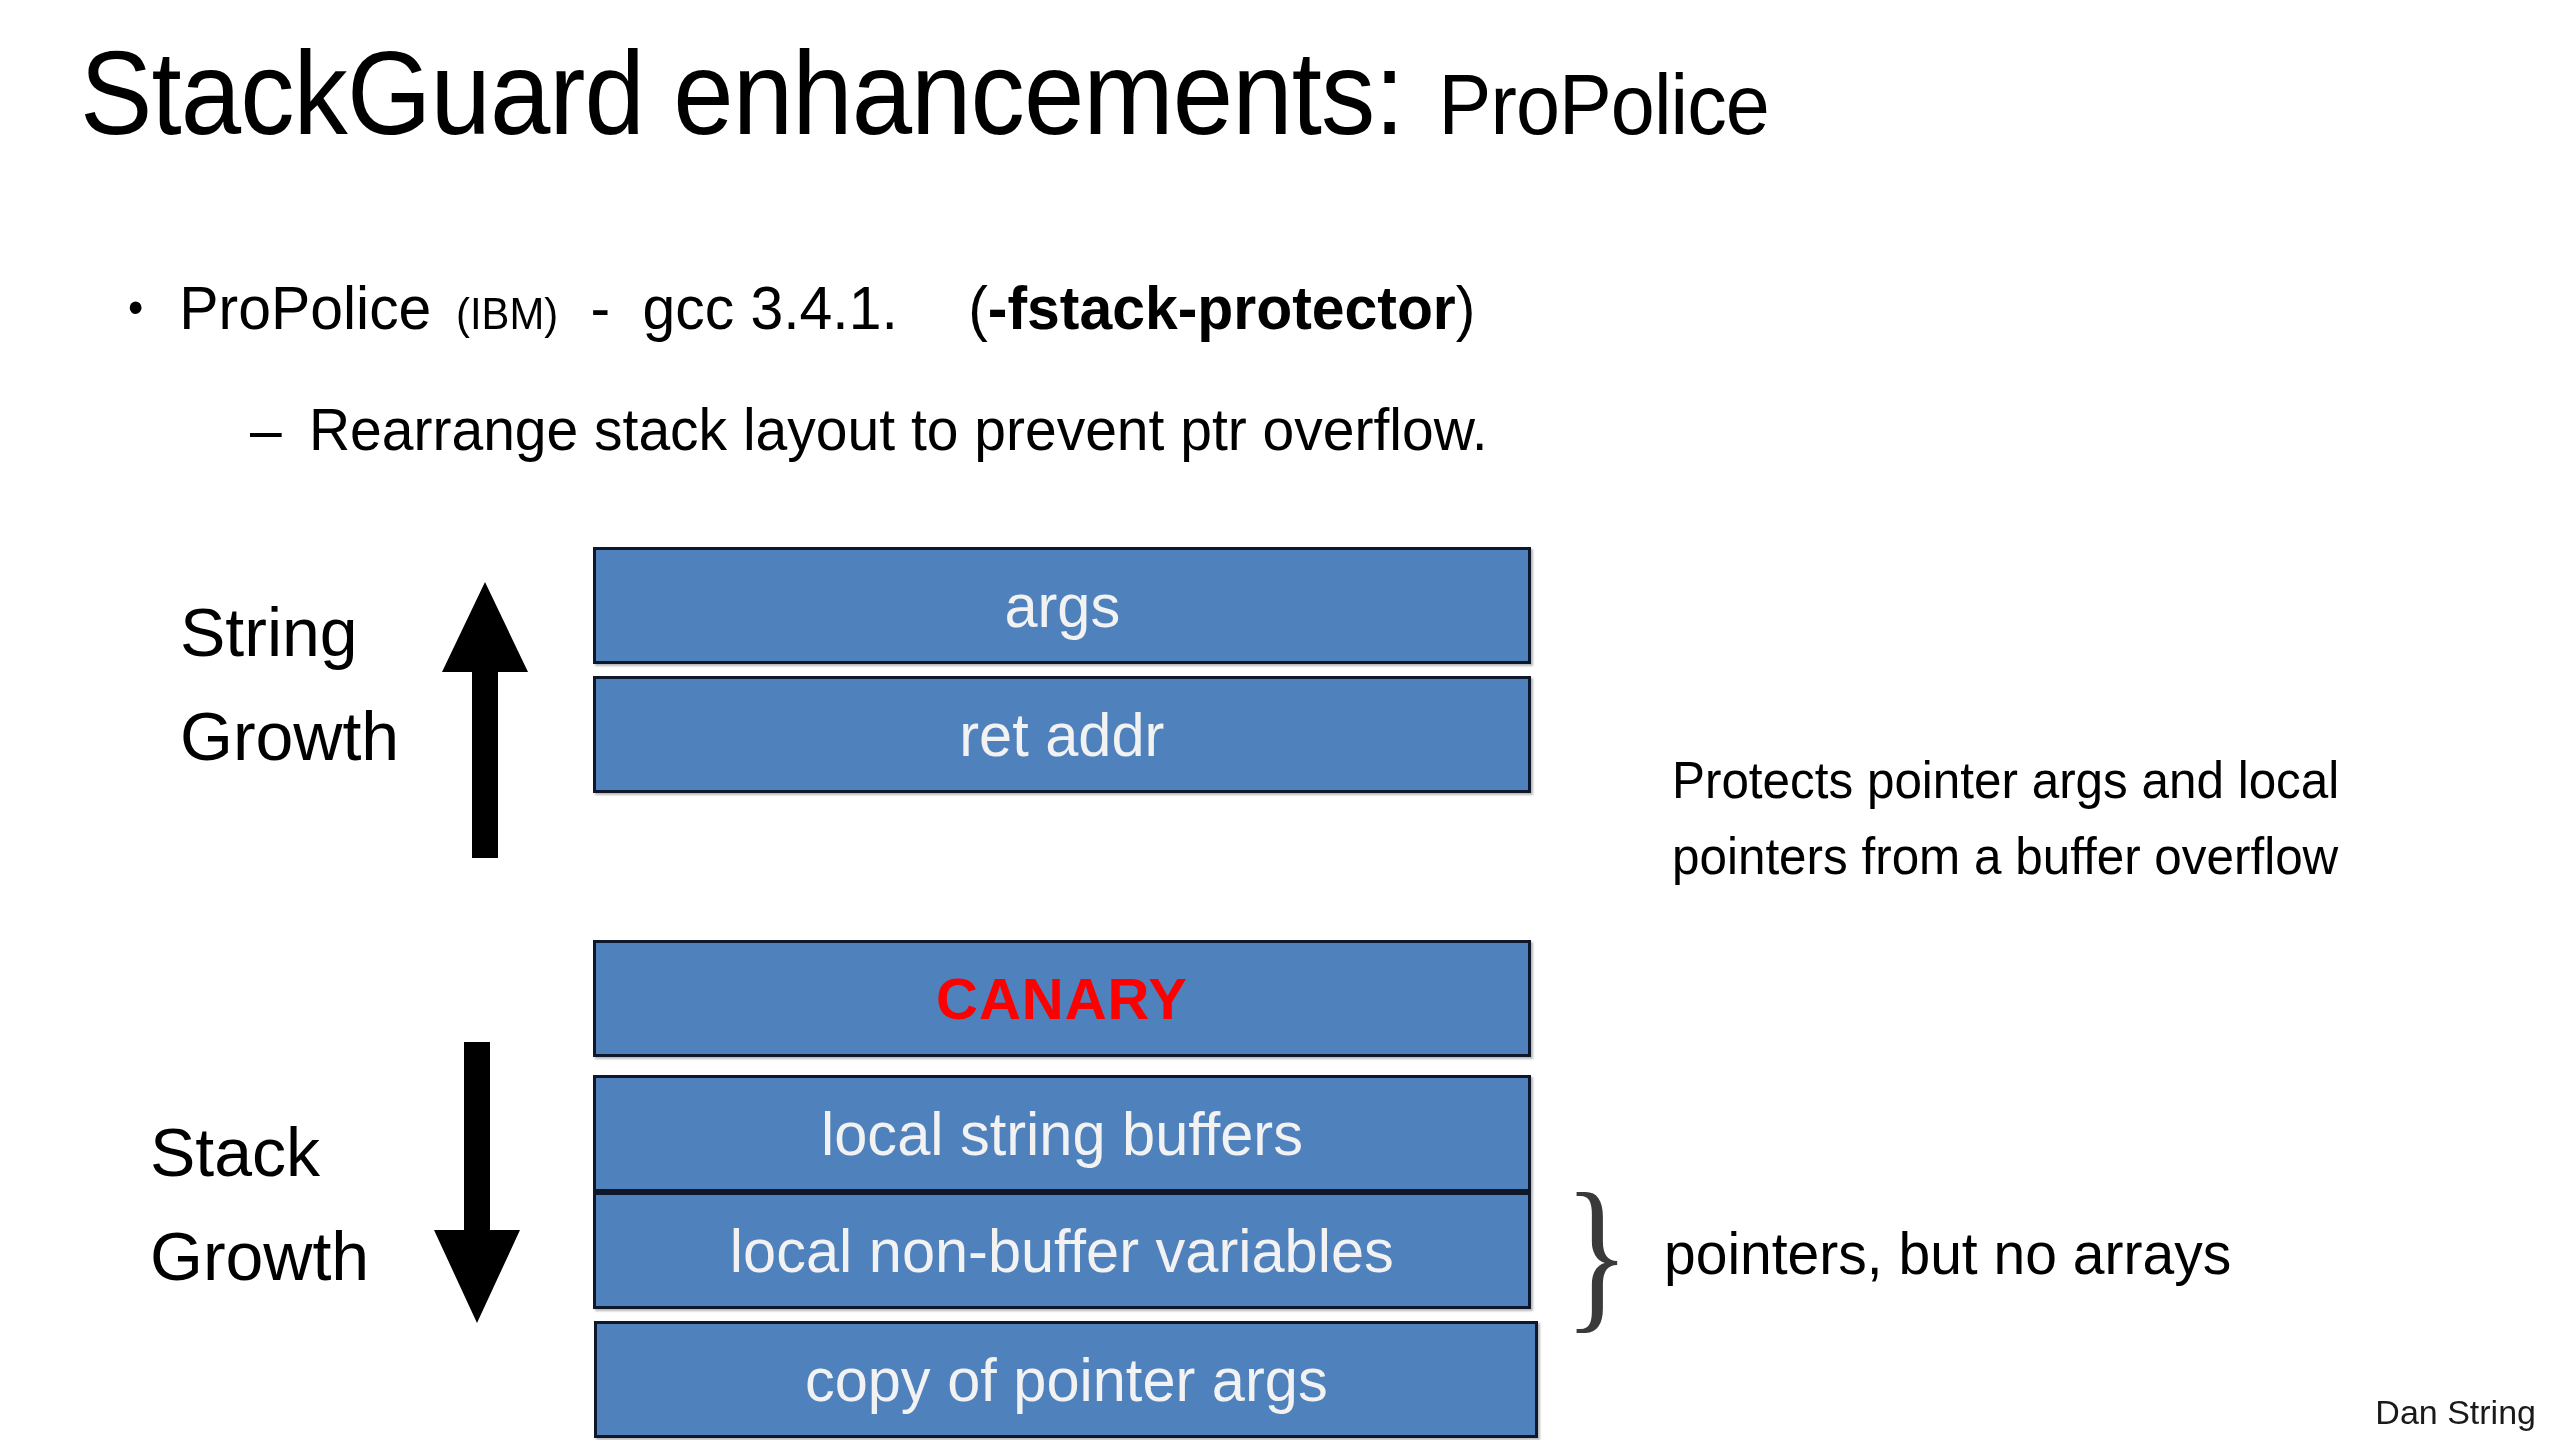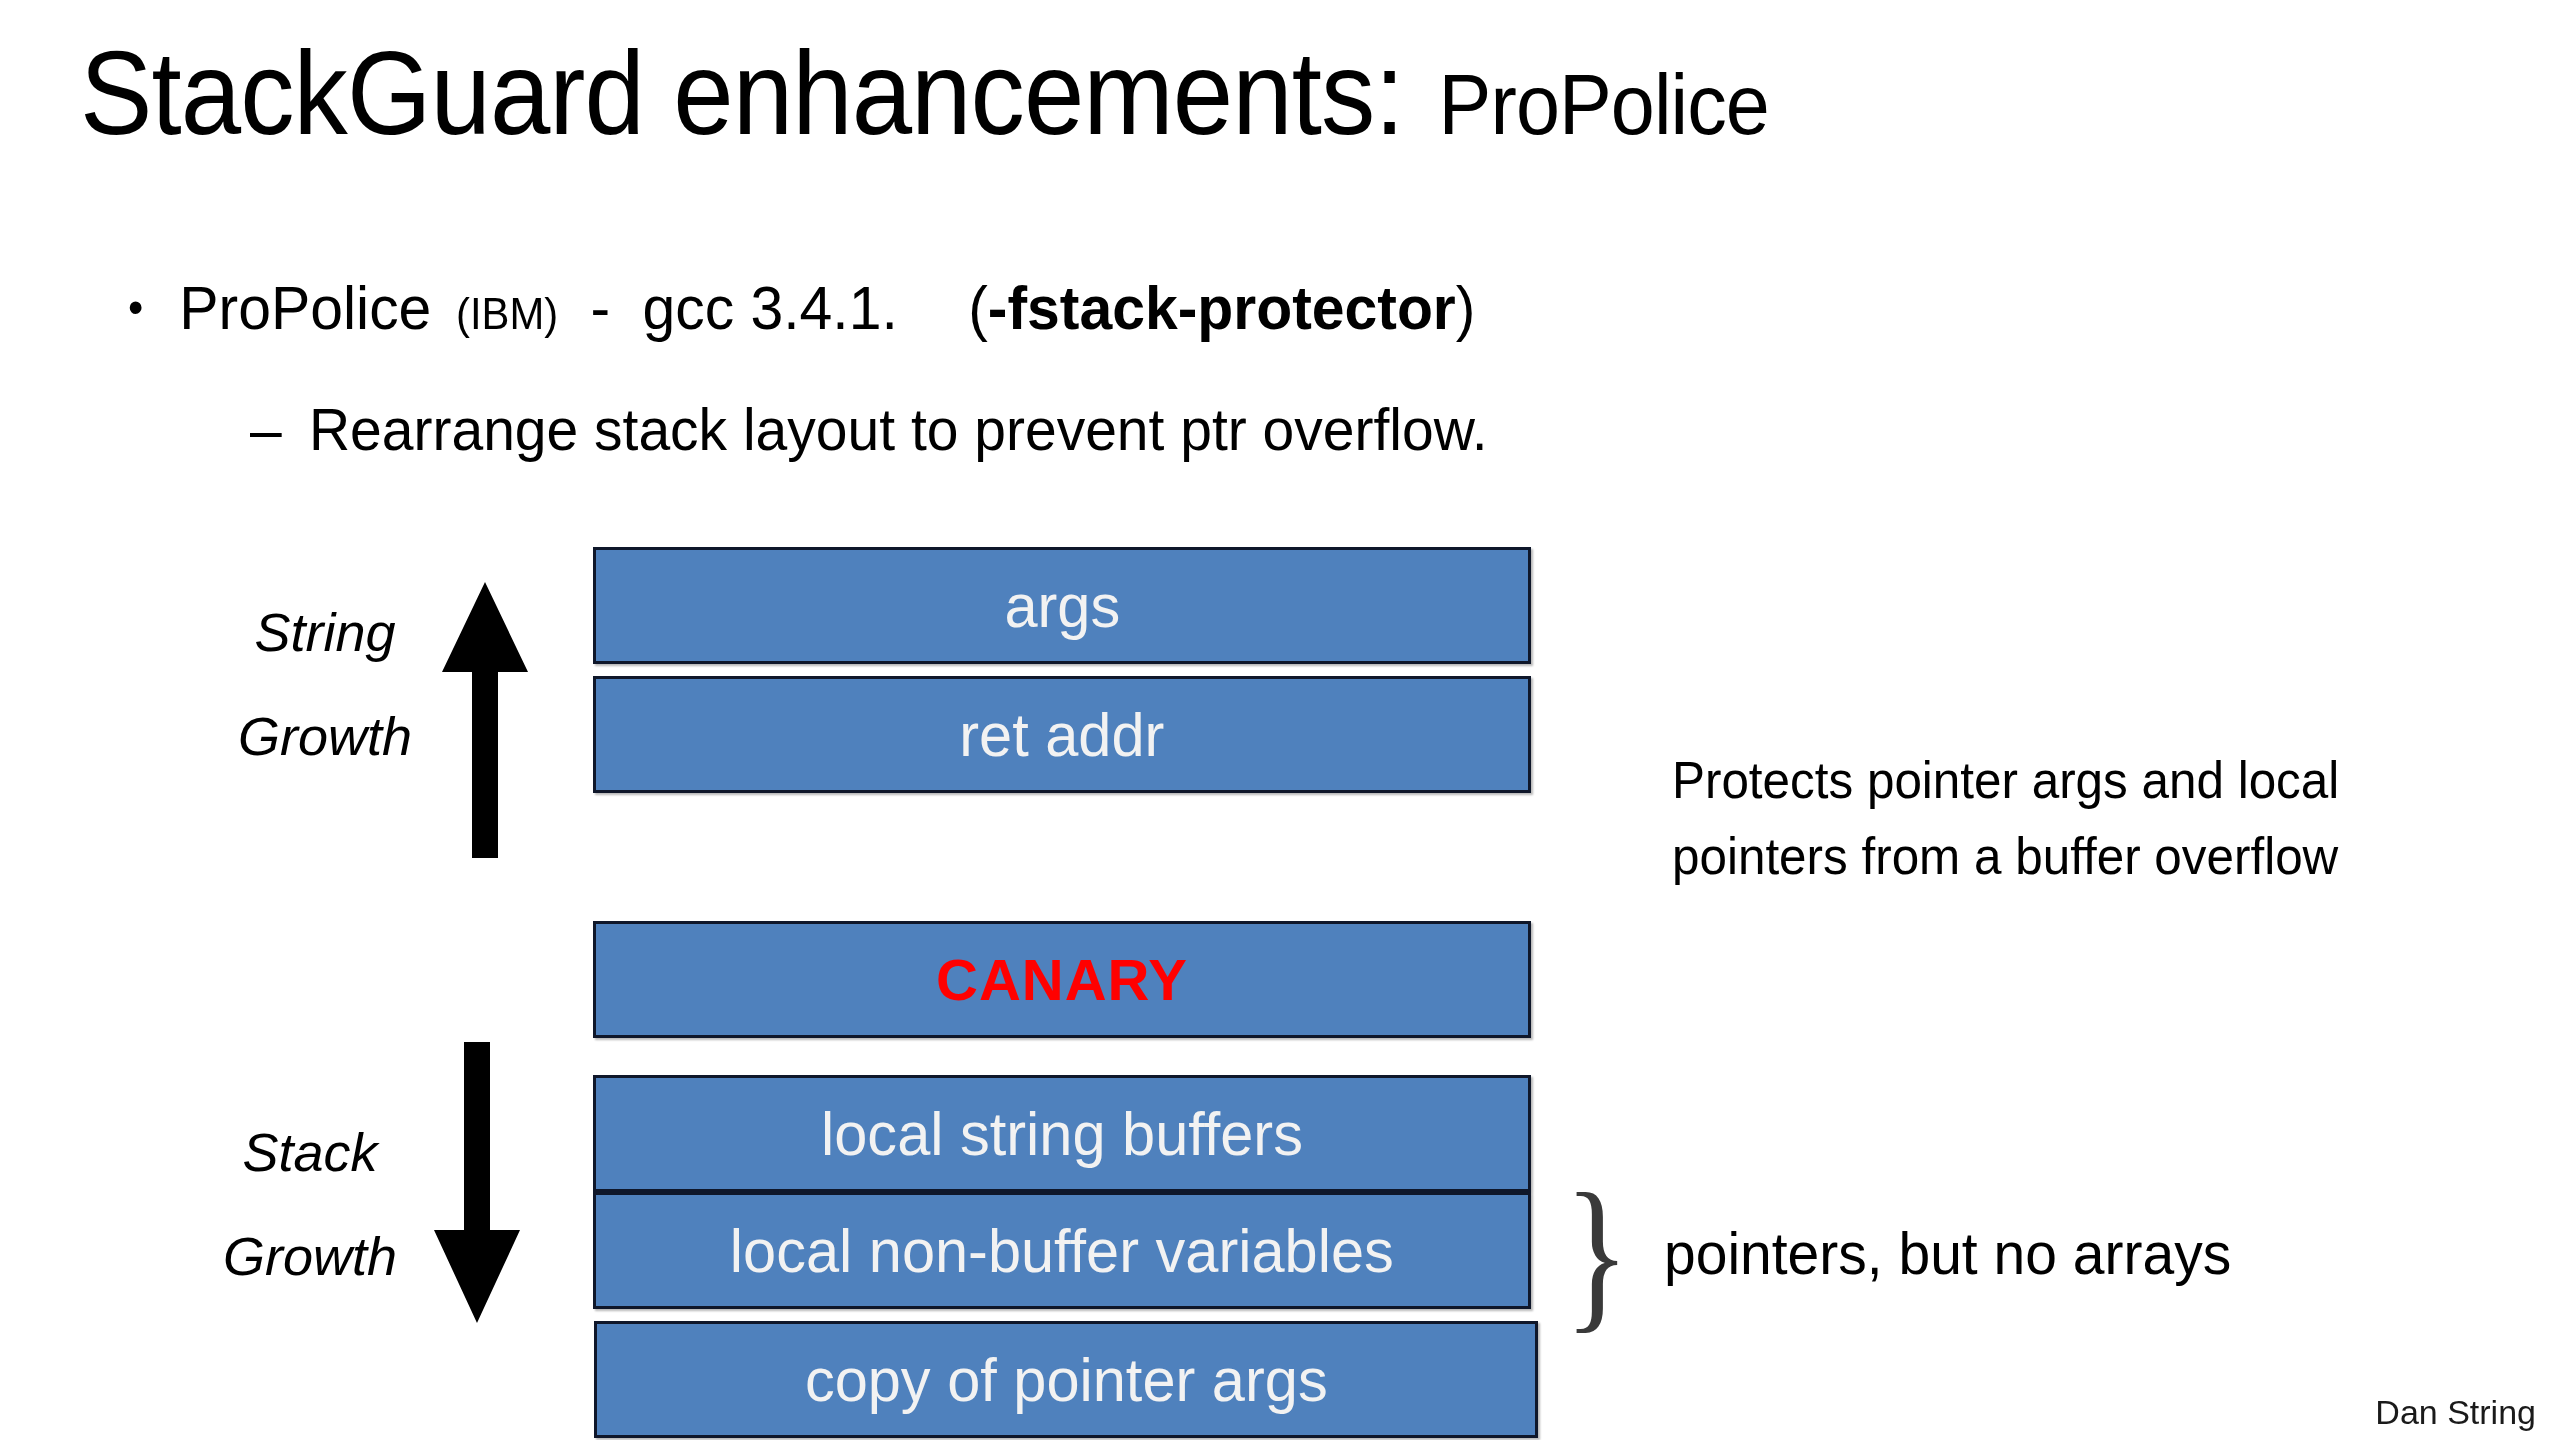--- a/index.html
+++ b/index.html
@@ -117,25 +117,24 @@
   }
   .stack-box.wide {
     left: 1px;
     width: 944px;
   }
 
   
   .growth-label {
     position: absolute;
     font-family: "Liberation Sans", sans-serif;
-    font-size: 54px;
+    font-size: 68px;
     line-height: 104px;
-    text-align: center;
-    white-space: nowrap;
-    font-style: italic;
+    text-align: left;
+    white-space: nowrap;
   }
   #string-growth-label { left: 180px; top: 580px; width: 290px; }
   #stack-growth-label  { left: 150px; top: 1100px; width: 320px; }
 
   .arrow { position: absolute; }
   #string-growth-arrow { left: 440px; top: 580px; }
   #stack-growth-arrow  { left: 432px; top: 1040px; }
 
   
   #protects-note {
@@ -223,21 +222,21 @@
   </svg>
 </div>
 
 <div id="stack-diagram">
   <div class="stack-box" style="top:0px">
       <span class="box-label">args</span>
     </div>
   <div class="stack-box" style="top:129px">
       <span class="box-label">ret addr</span>
     </div>
-  <div class="stack-box canary" style="top:374px">
+  <div class="stack-box canary" style="top:393px">
       <span class="box-label">CANARY</span>
     </div>
   <div class="stack-box" style="top:528px">
       <span class="box-label">local string buffers</span>
     </div>
   <div class="stack-box" style="top:645px">
       <span class="box-label">local non-buffer variables</span>
     </div>
   <div class="stack-box wide" style="top:774px">
       <span class="box-label">copy of pointer args</span>

